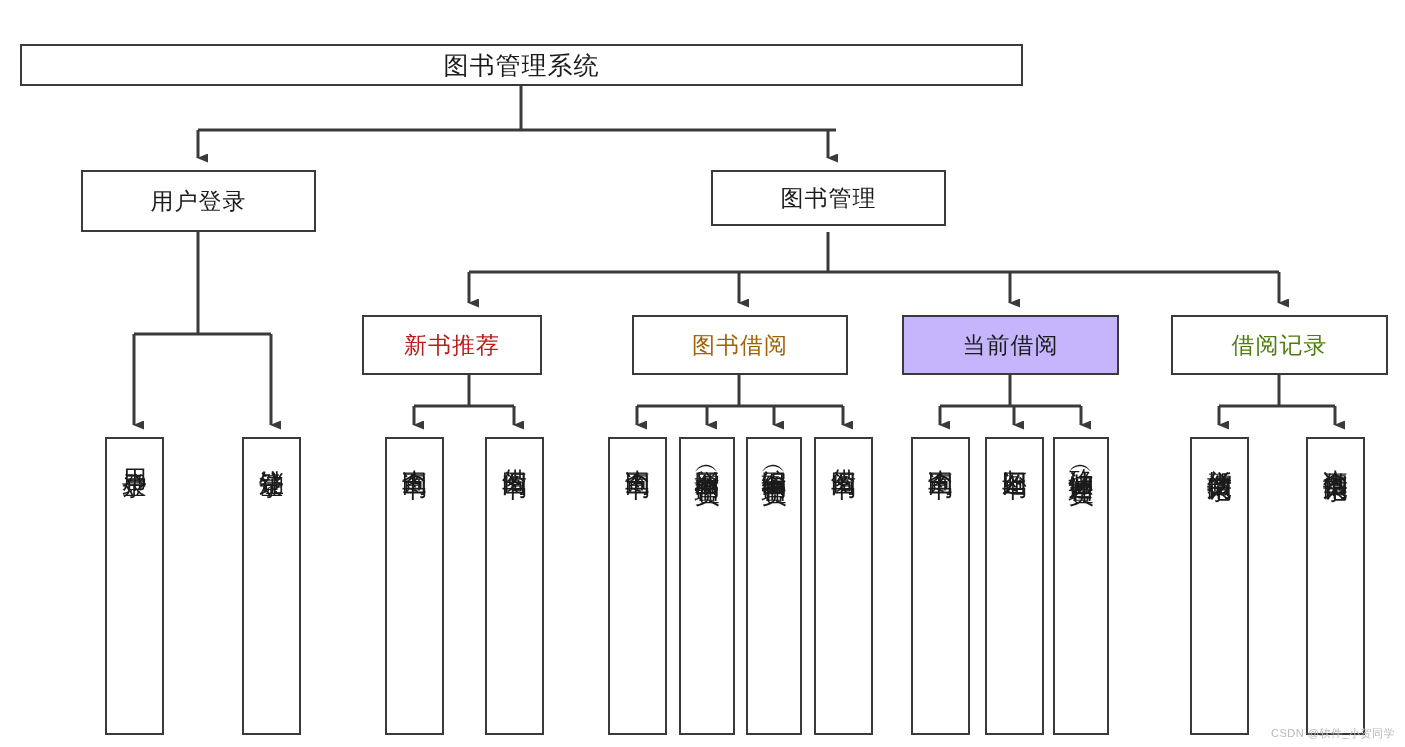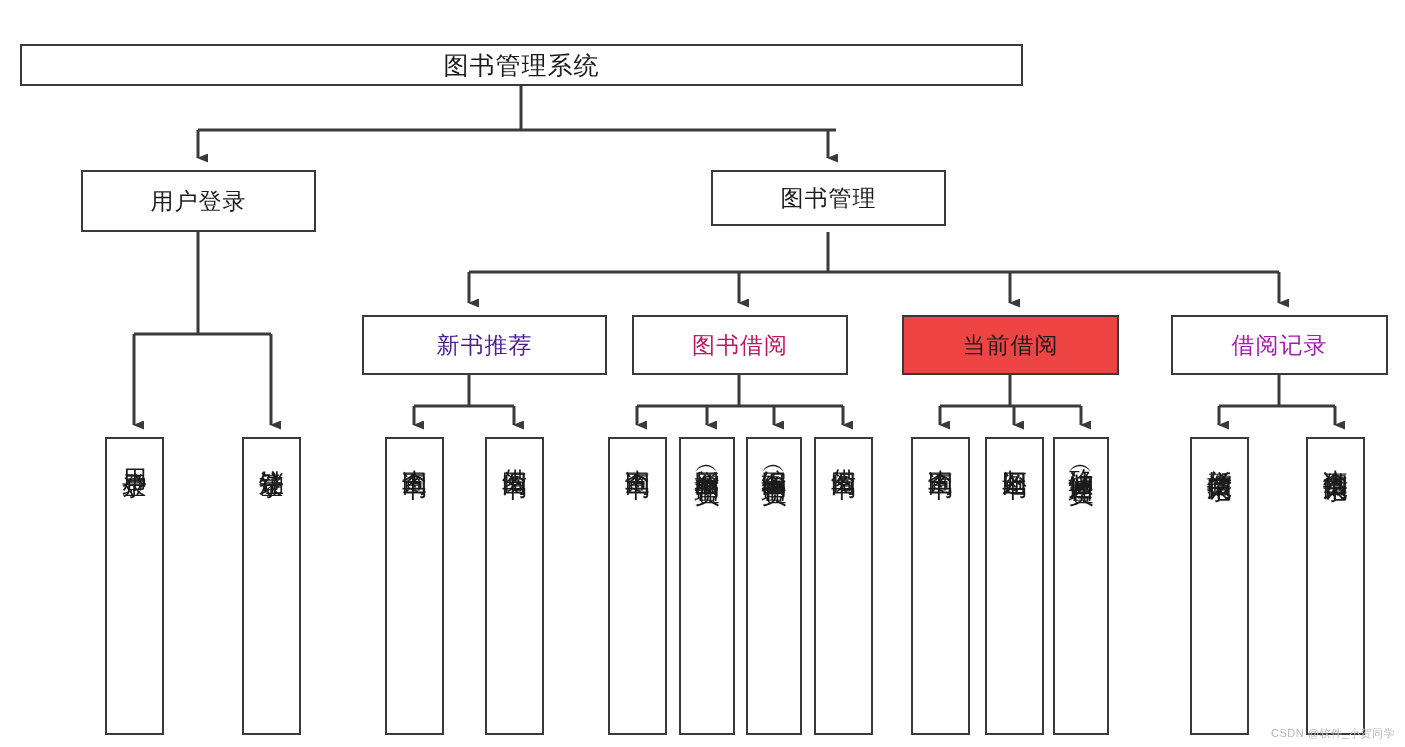--- a/index.html
+++ b/index.html
@@ -80,30 +80,30 @@
     <span>图书管理系统</span>
   </div>
 
   <div class="node h" id="n-l2-0" style="left: 81px; top: 170px; width: 235px; height: 62px; border-color: rgb(58, 58, 58); color: rgb(27, 27, 27); background: rgb(255, 255, 255);">
     <span>用户登录</span>
   </div>
   <div class="node h" id="n-l2-1" style="left: 711px; top: 170px; width: 235px; height: 56px; border-color: rgb(58, 58, 58); color: rgb(27, 27, 27); background: rgb(255, 255, 255);">
     <span>图书管理</span>
   </div>
 
-  <div class="node h" id="n-l3-0" style="left: 362px; top: 315px; width: 245px; height: 60px; border-color: rgb(58, 58, 58); color: #4c1d95; background: rgb(255, 255, 255);">
+  <div class="node h" id="n-l3-0" style="left: 362px; top: 315px; width: 180px; height: 60px; border-color: rgb(58, 58, 58); color: #b91c1c; background: rgb(255, 255, 255);">
     <span>新书推荐</span>
   </div>
-  <div class="node h" id="n-l3-1" style="left: 632px; top: 315px; width: 216px; height: 60px; border-color: rgb(58, 58, 58); color: #be185d; background: rgb(255, 255, 255);">
+  <div class="node h" id="n-l3-1" style="left: 632px; top: 315px; width: 216px; height: 60px; border-color: rgb(58, 58, 58); color: #a16207; background: rgb(255, 255, 255);">
     <span>图书借阅</span>
   </div>
-  <div class="node h" id="n-l3-2" style="left: 902px; top: 315px; width: 217px; height: 60px; border-color: rgb(58, 58, 58); color: rgb(27, 27, 27); background: #ef4444;">
+  <div class="node h" id="n-l3-2" style="left: 902px; top: 315px; width: 217px; height: 60px; border-color: rgb(58, 58, 58); color: rgb(27, 27, 27); background: #c4b5fd;">
     <span>当前借阅</span>
   </div>
-  <div class="node h" id="n-l3-3" style="left: 1171px; top: 315px; width: 217px; height: 60px; border-color: rgb(58, 58, 58); color: #a21caf; background: rgb(255, 255, 255); justify-content: center;">
+  <div class="node h" id="n-l3-3" style="left: 1171px; top: 315px; width: 217px; height: 60px; border-color: rgb(58, 58, 58); color: #4d7c0f; background: rgb(255, 255, 255); justify-content: center;">
     <span>借阅记录</span>
   </div>
 
   <div class="node v" id="n-lf-0" style="left: 105px; top: 437px; width: 59px; height: 298px; border-color: rgb(58, 58, 58); color: rgb(27, 27, 27); background: rgb(255, 255, 255);">
     <span class="vtext">用户登录</span>
   </div>
   <div class="node v" id="n-lf-1" style="left: 242px; top: 437px; width: 59px; height: 298px; border-color: rgb(58, 58, 58); color: rgb(27, 27, 27); background: rgb(255, 255, 255);">
     <span class="vtext">注销登录</span>
   </div>
   <div class="node v" id="n-lf-2" style="left: 385px; top: 437px; width: 59px; height: 298px; border-color: rgb(58, 58, 58); color: rgb(27, 27, 27); background: rgb(255, 255, 255);">

